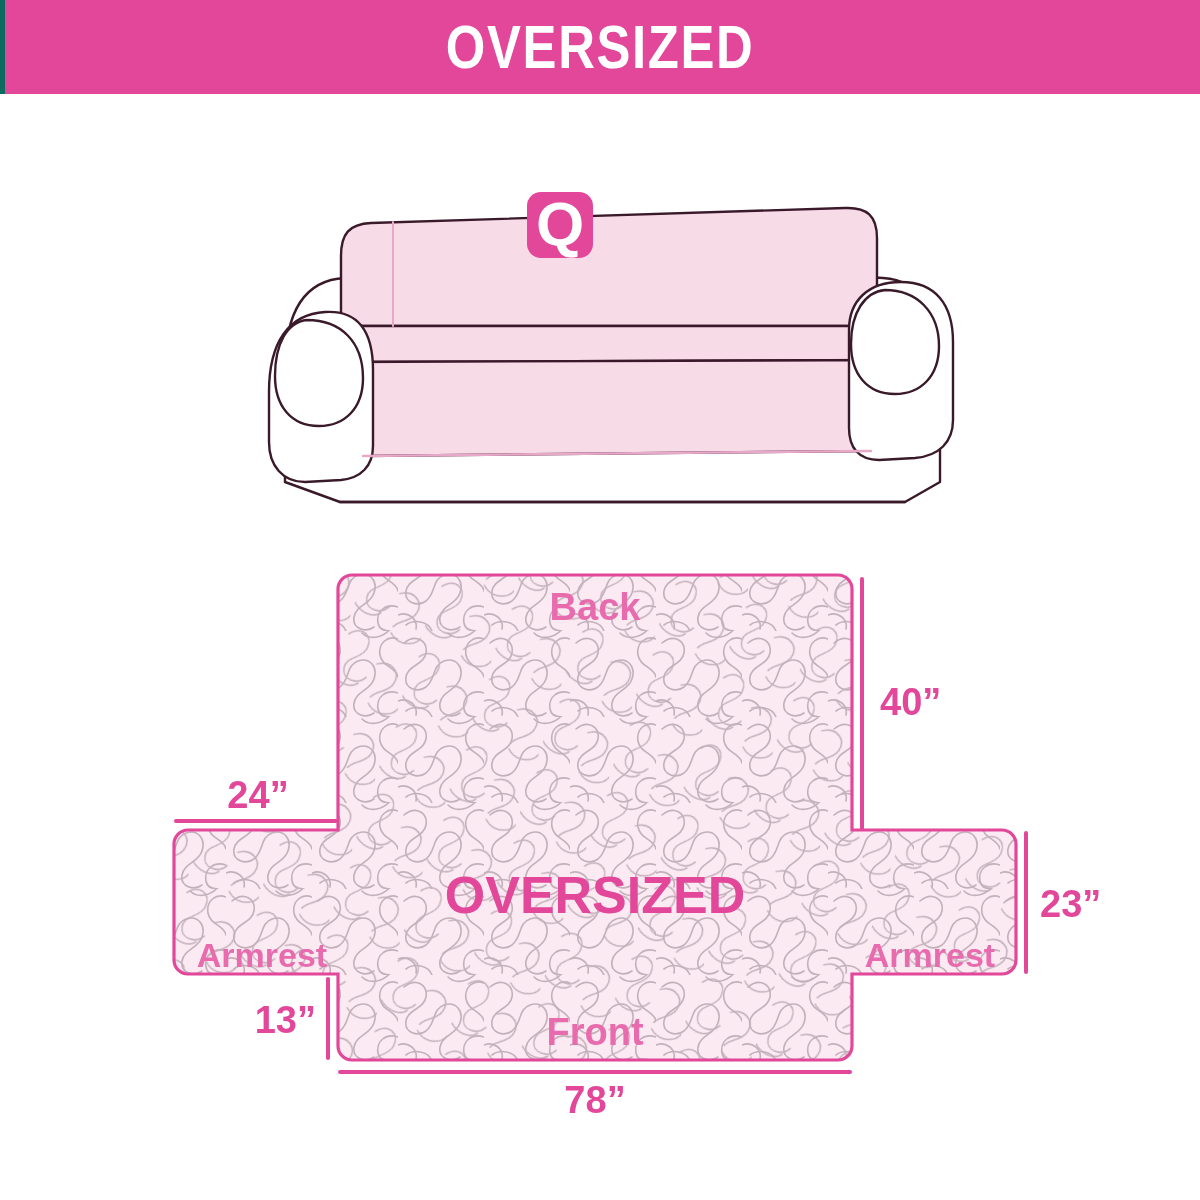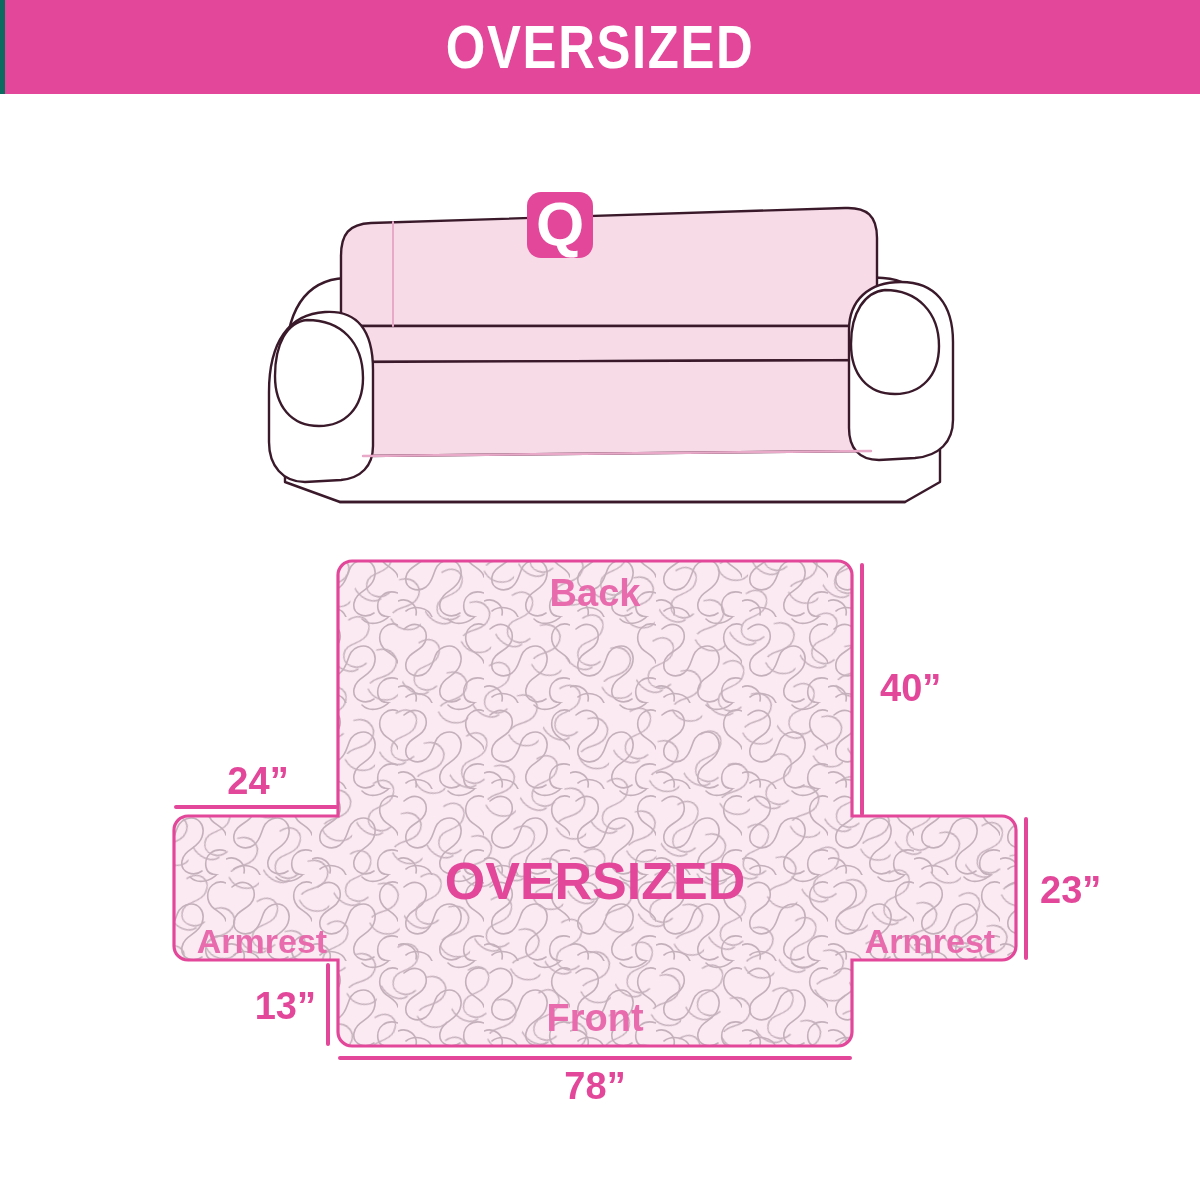--- a/index.html
+++ b/index.html
@@ -33,21 +33,21 @@
   }
 
   
   #sofa-wrap{
     position:absolute; left:245px; top:130px; width:730px; height:380px;
   }
   #sofa-svg{ width:100%; height:100%; display:block; }
 
   
   #layout-wrap{
-    position:absolute; left:140px; top:531px; width:950px; height:600px;
+    position:absolute; left:140px; top:545px; width:950px; height:600px;
   }
   #layout-svg{ width:100%; height:100%; display:block; overflow:visible; }
 
   .dim-label{
     font-weight:bold;
     fill:#E2479A;
   }
   .panel-label{
     font-weight:bold;
     fill:#E86BAE;

